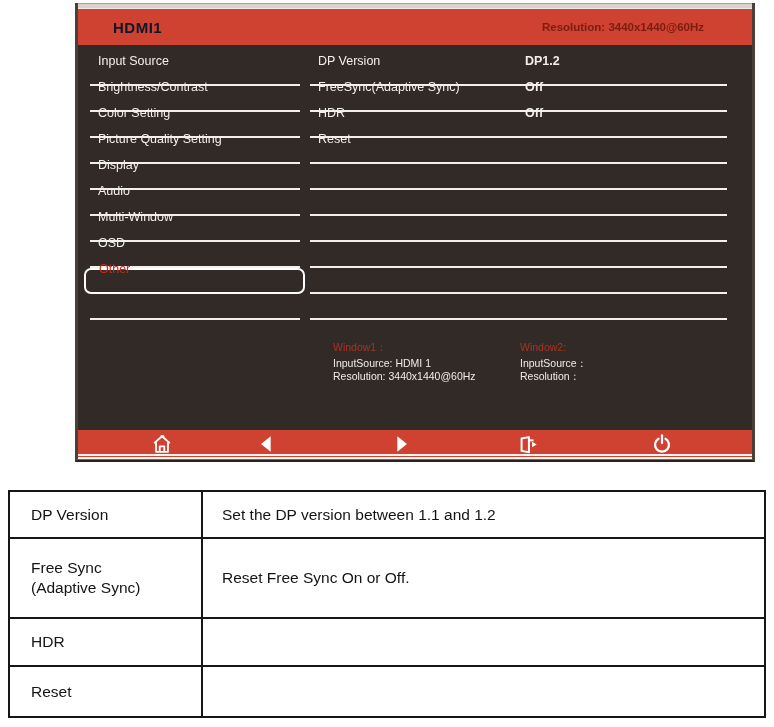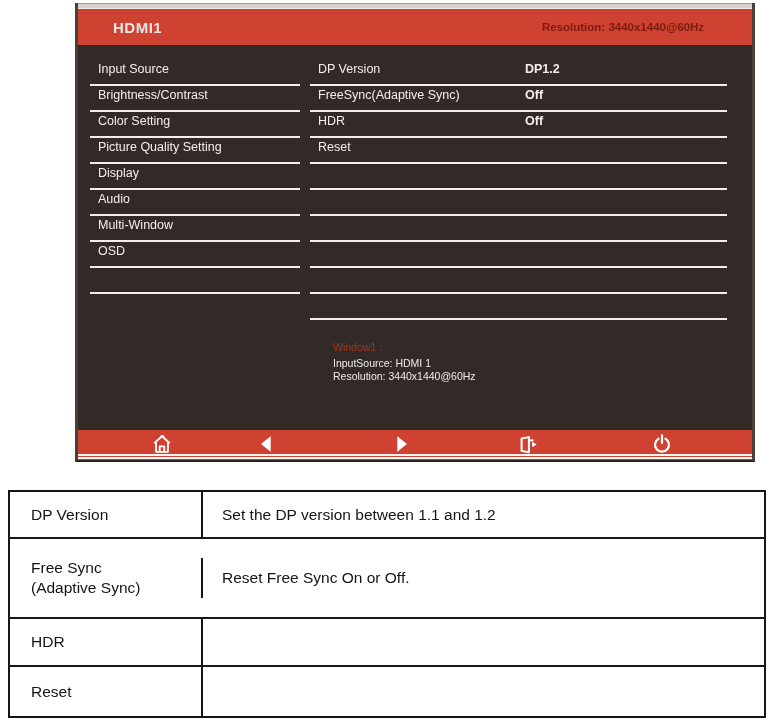--- a/index.html
+++ b/index.html
@@ -7,30 +7,30 @@
   .stage { position:relative; width:774px; height:727px; background:#ffffff; overflow:hidden; }
 
   
   .osd { position:absolute; left:75px; top:3px; width:674px; height:457px;
          background:#322a27;
          border-left:3px solid #4a403a; border-right:3px solid #4a403a; border-bottom:2px solid #2b2220; }
   .topstrip { height:6px; background:#d8d2cd; border-top:1px solid #aaa09a;
               border-bottom:1px solid #efeae6; box-sizing:border-box; }
 
   .osd-header { height:36px; background:#cf4130; display:flex; align-items:center; }
-  .osd-title { color:#e5e5e5; font-weight:bold; font-size:15px; margin-left:35px; letter-spacing:.5px; }
+  .osd-title { color:#0f172a; font-weight:bold; font-size:15px; margin-left:35px; letter-spacing:.5px; }
   .osd-res { margin-left:auto; margin-right:48px; color:#7a1d10; font-weight:bold; font-size:11.5px; }
 
   .osd-body { position:relative; height:385px; }
 
   .mcol { position:absolute; top:15px; width:210px; }
   .c1 { left:12px; } .c2 { left:232px; } .c3 { left:439px;font-weight:bold; }
 
   .mrow { box-sizing:border-box; height:26px; display:flex; align-items:flex-end;
-          padding-left:8px; padding-bottom:8px;
+          padding-left:8px; padding-bottom:16px;
           border-bottom:2px solid #f3efec; color:#f3efec; font-size:12.5px; }
   .mrow.sel { border:2px solid #ffffff; border-radius:7px;
               margin-left:-6px; margin-right:-5px; padding-left:13px;
               color:#c52a1a; }
 
   .wininfo { position:absolute; font-size:10.5px; line-height:13px; color:#efebe8; }
   .wininfo .wlabel { color:#a93220; margin-bottom:3px; }
   .w1 { left:255px; top:296px; } .w2 { left:442px; top:296px; }
 
   .osd-footer { position:absolute; left:0; right:0; bottom:0; height:30px; background:#cf4130; }
@@ -42,21 +42,21 @@
   .ficon svg { width:22px; height:22px; display:block; }
 
   
   .dtable { position:absolute; left:8px; top:490px; width:754px; border:2px solid #161616;
             color:#141414; font-size:15.5px; }
   .drow { display:flex; align-items:stretch; border-top:2px solid #161616; }
   .drow:first-child { border-top:none; }
   .dterm { flex:0 0 193px; box-sizing:border-box; border-right:2px solid #161616;
            display:flex; align-items:center; padding-left:21px; white-space:pre-line; line-height:20px; }
   .ddesc { flex:1; display:flex; align-items:center; padding-left:19px; }
-  .r1 { height:45px; } .r2 { height:78px;align-items:center; } .r3 { height:46px; } .r4 { height:49px; }
+  .r1 { height:45px; } .r2 { height:78px; } .r3 { height:46px; } .r4 { height:49px; }
 </style>
 </head>
 <body>
 
 <div class="stage">
 
   <div class="osd">
     <div class="topstrip"></div>
 
     <div class="osd-header">
@@ -83,20 +83,23 @@
             <span>Display</span>
           </div>
         <div class="mrow">
             <span>Audio</span>
           </div>
         <div class="mrow">
             <span>Multi-Window</span>
           </div>
         <div class="mrow">
             <span>OSD</span>
+          </div>
+        <div class="mrow sel">
+            <span>Other</span>
           </div>
         <div class="mrow">
             <span></span>
           </div>
       </div>
 
       <div class="mcol c2">
         <div class="mrow">
             <span>DP Version</span>
           </div>
@@ -159,20 +162,25 @@
           </div>
         <div class="mrow">
             <span></span>
           </div>
       </div>
 
       <div class="wininfo w1">
         <div class="wlabel">Window1：</div>
         <div>InputSource: HDMI 1</div>
         <div>Resolution: 3440x1440@60Hz</div>
+      </div>
+      <div class="wininfo w2">
+        <div class="wlabel">Window2:</div>
+        <div>InputSource：</div>
+        <div>Resolution：</div>
       </div>
     </div>
 
     <div class="osd-footer">
       <span class="ficon i-home">
         <svg viewBox="0 0 24 24" fill="none" stroke="#ffffff" stroke-width="2" stroke-linejoin="round">
           <path d="M3.5 11 L12 3.5 L20.5 11"></path>
           <path d="M5.5 10 V20.5 H18.5 V10"></path>
           <path d="M9.5 20.5 V14.5 H14.5 V20.5"></path>
           <path d="M10.5 3.5 h3 v2"></path>

